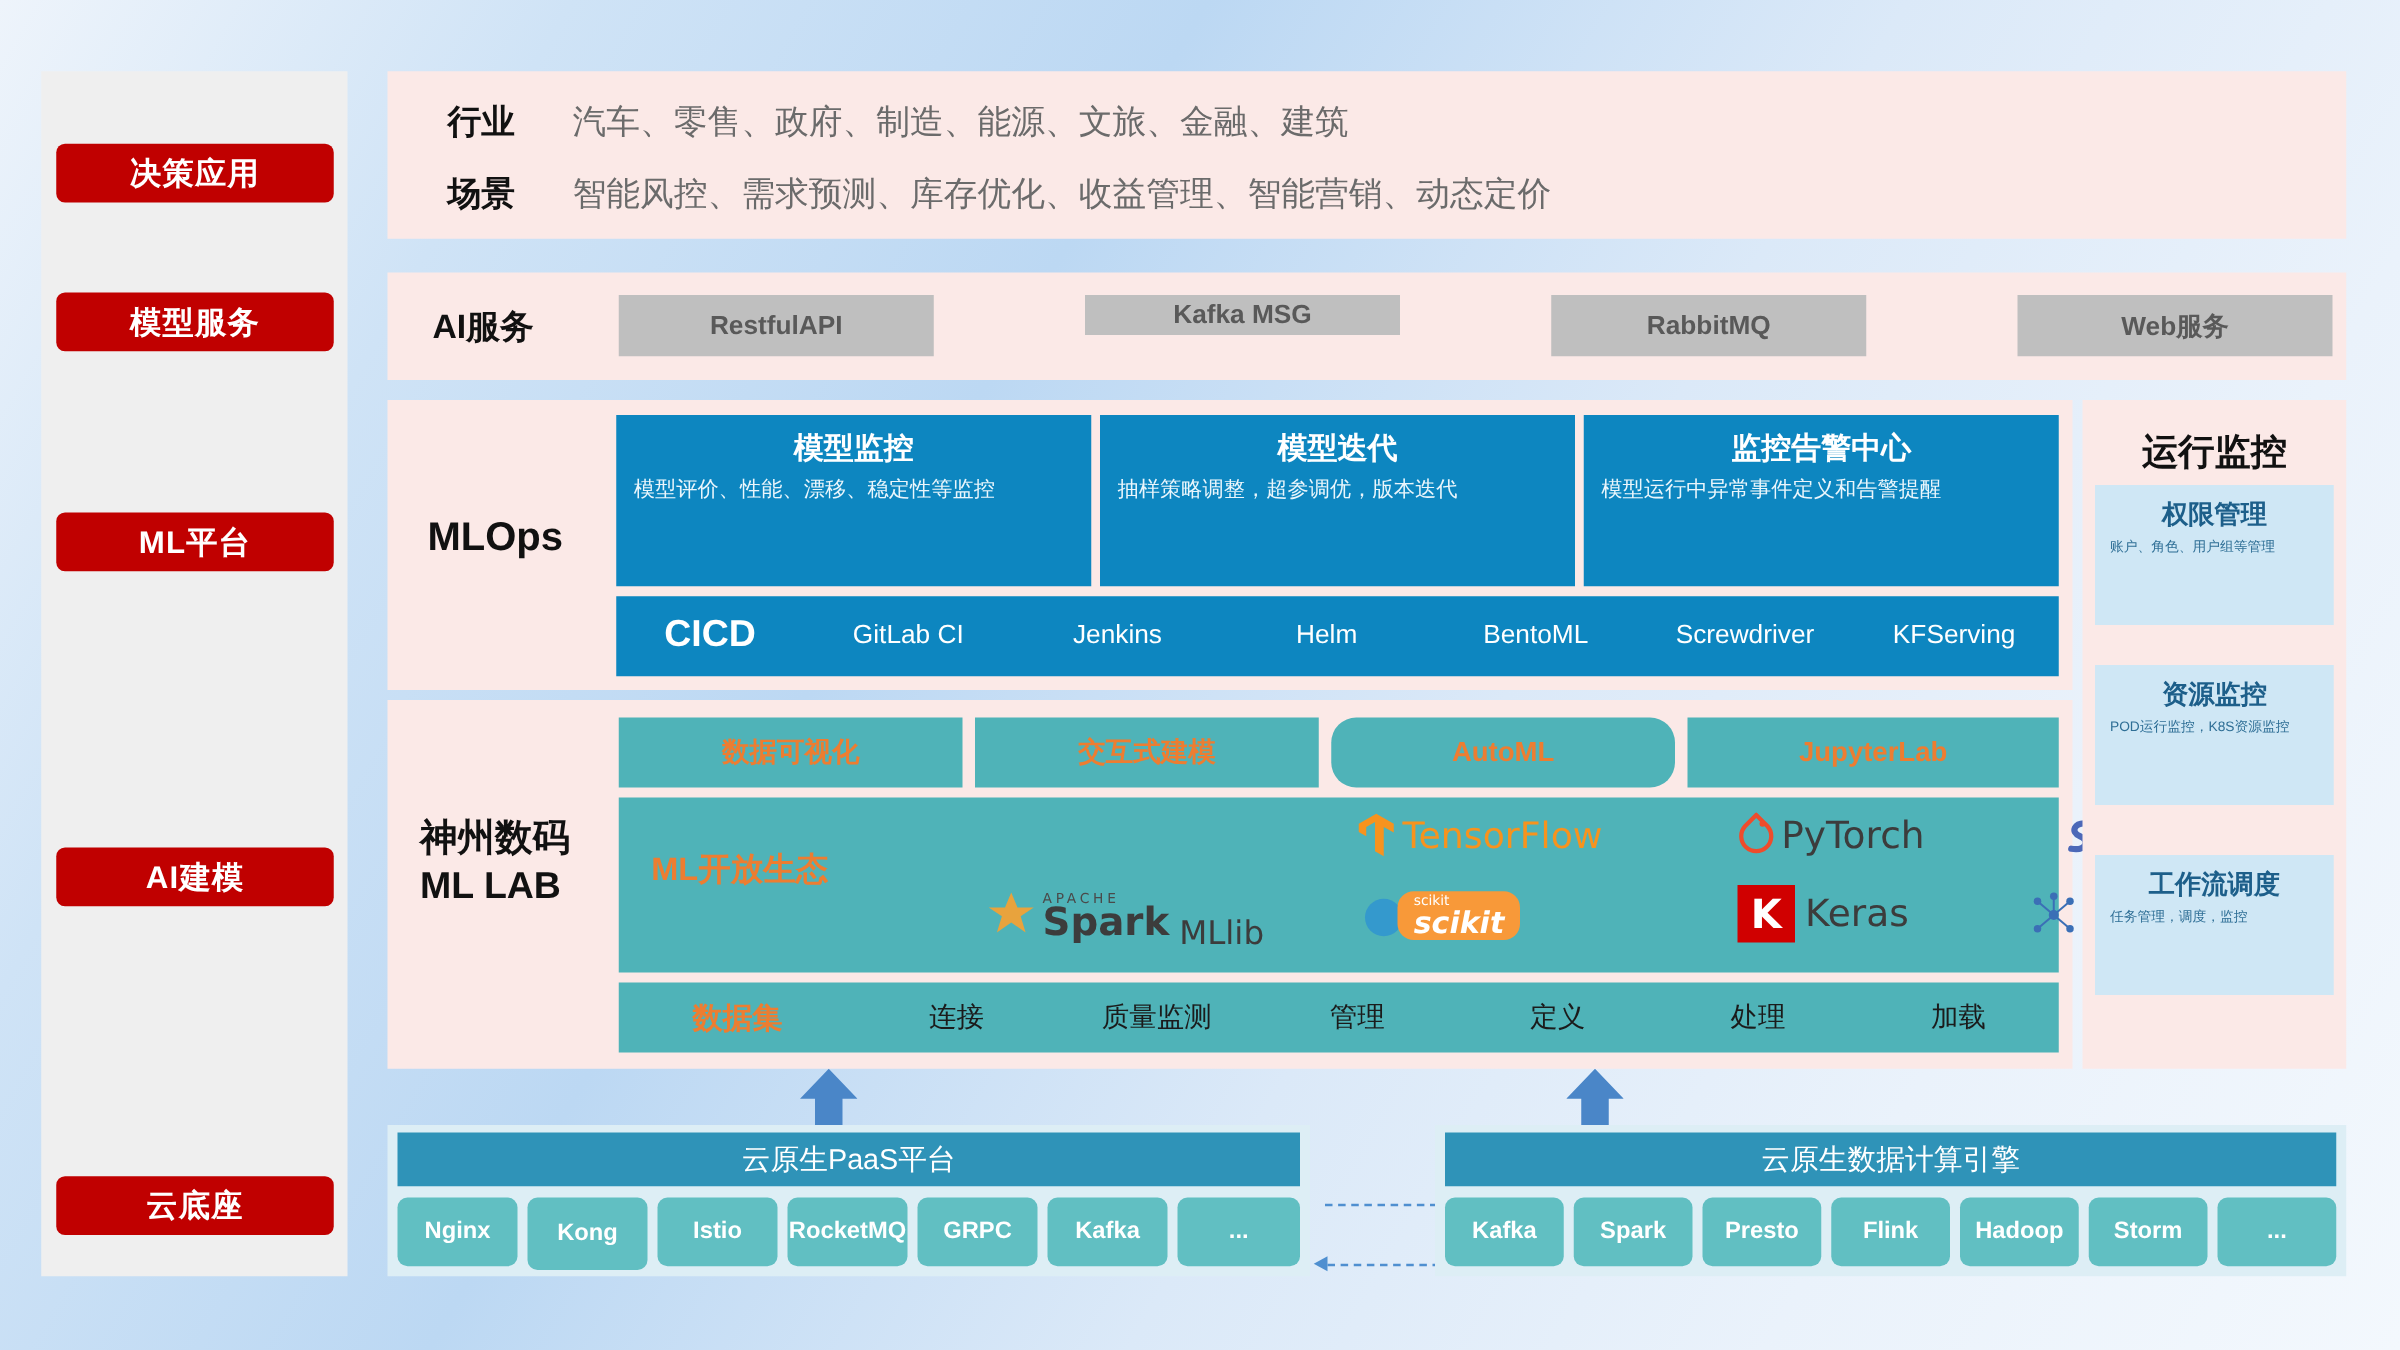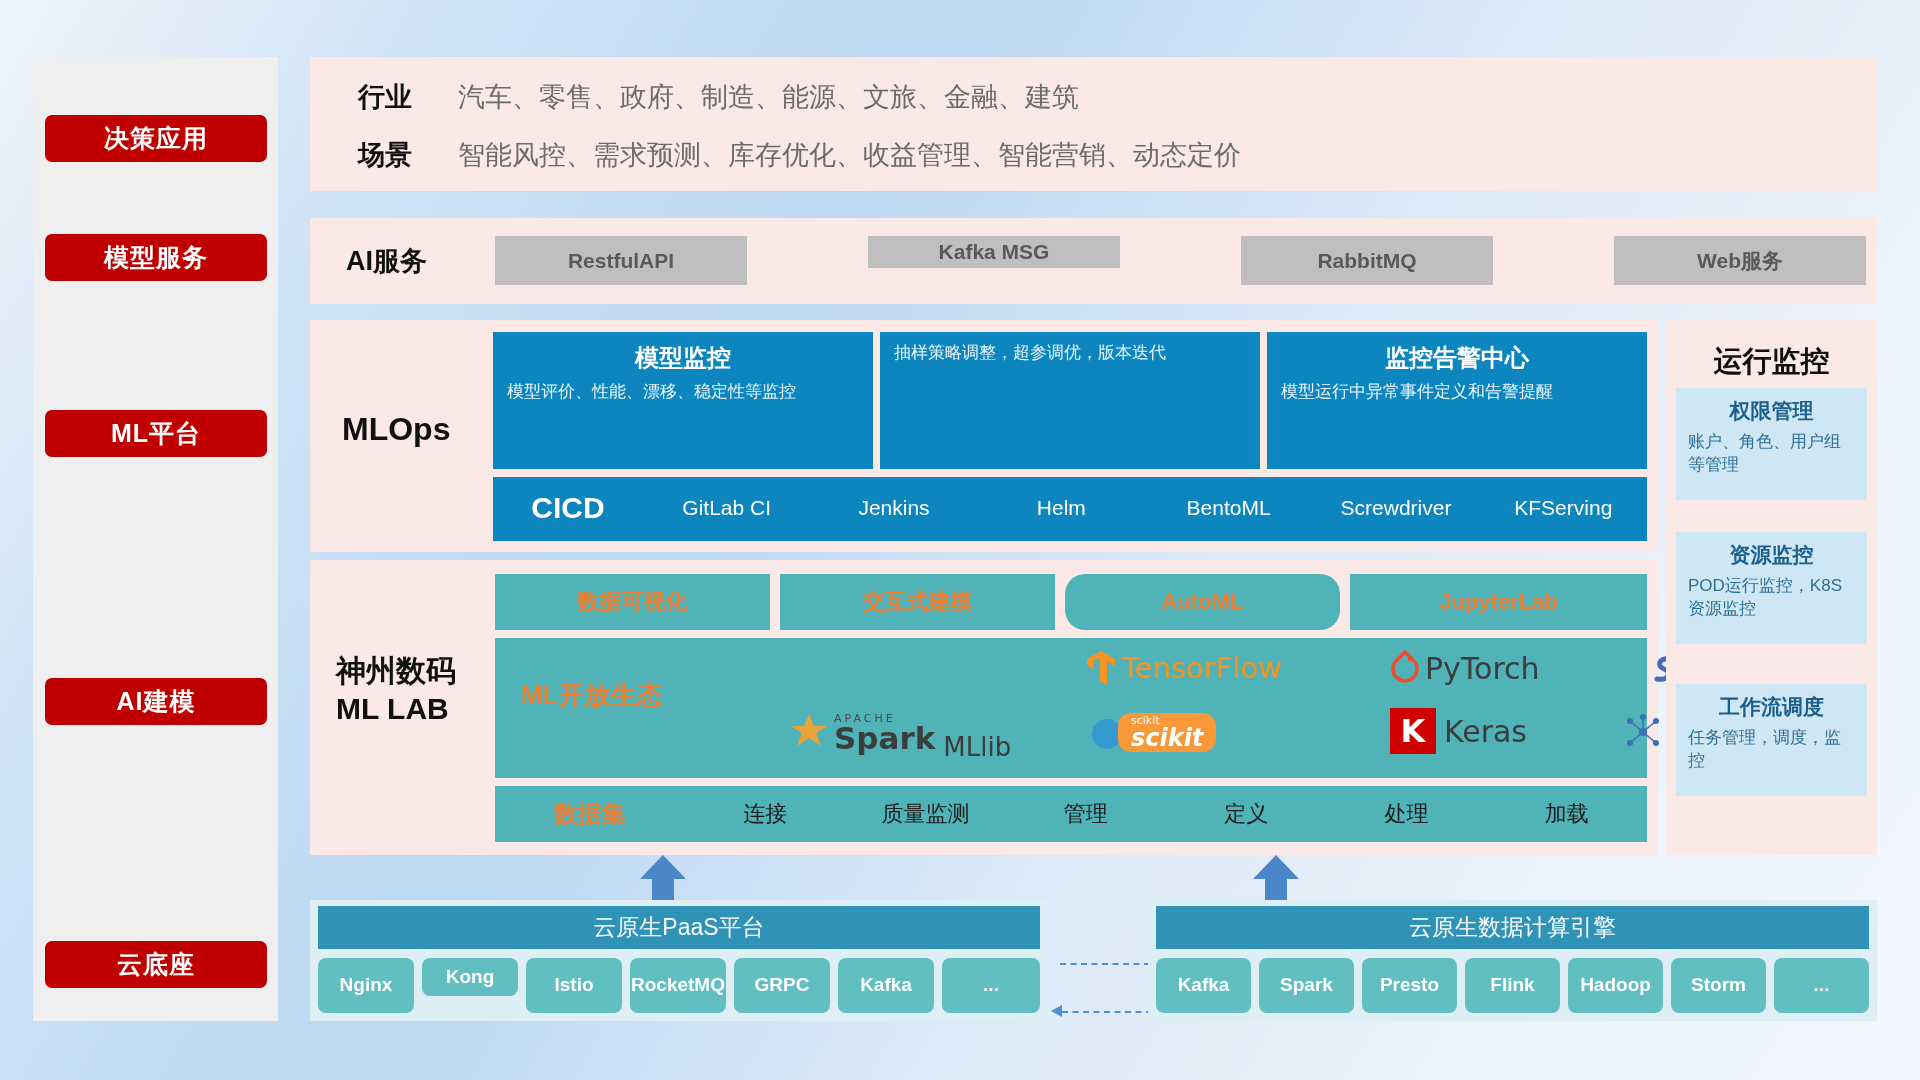--- a/index.html
+++ b/index.html
@@ -80,21 +80,21 @@
     position:absolute;background:#fbe9e7;
   }
   .rp-title{
     position:absolute;font-size:29px;font-weight:bold;color:#111;
     width:100%;text-align:center;
   }
   .rp-card{
     position:absolute;background:#cfe7f5;box-sizing:border-box;padding:9px 12px;
   }
   .rp-card .t{font-size:21px;font-weight:bold;color:#1d5f8a;text-align:center;margin-bottom:6px;}
-  .rp-card .d{font-size:17px;color:#2f6f96;line-height:1.35;}
+  .rp-card .d{font-size:11px;color:#2f6f96;line-height:1.35;}
 
   
   .cb-group{position:absolute;background:#ddeef5;}
   .cb-header{
     position:absolute;background:#2f93b8;color:#fff;
     display:flex;align-items:center;justify-content:center;
     font-size:23px;
   }
   .cb-chip{
     position:absolute;background:#61bfc2;border-radius:8px;color:#fff;
@@ -138,20 +138,21 @@
   </div>
 
   <div class="band" style="left:310px;top:320px;width:1348px;height:232px;">
     <div class="row-label" style="left:32px;top:91px;font-size:32px;">MLOps</div>
 
     <div class="blue-card" style="left:183px;top:12px;width:380px;height:137px;">
       <div class="t">模型监控</div>
       <div class="d">模型评价、性能、漂移、稳定性等监控</div>
     </div>
     <div class="blue-card" style="left:570px;top:12px;width:380px;height:137px;">
+      <div class="t">模型迭代</div>
       <div class="d">抽样策略调整，超参调优，版本迭代</div>
     </div>
     <div class="blue-card" style="left:957px;top:12px;width:380px;height:137px;">
       <div class="t">监控告警中心</div>
       <div class="d">模型运行中异常事件定义和告警提醒</div>
     </div>
 
     <div class="cicd-bar" style="left:183px;top:157px;width:1154px;height:64px;">
       <div class="head">CICD</div>
       <div class="item">GitLab CI</div>
@@ -293,21 +294,21 @@
   </div>
 
   <div class="dash-line" style="left:1060px;top:963px;width:90px;"></div>
   <div class="dash-head" style="left:1148px;top:957px;border-left:11px solid #4f8fd0;border-top:6px solid transparent;border-bottom:6px solid transparent;"></div>
   <div class="dash-line" style="left:1062px;top:1011px;width:90px;"></div>
   <div class="dash-head" style="left:1051px;top:1005px;border-right:11px solid #4f8fd0;border-top:6px solid transparent;border-bottom:6px solid transparent;"></div>
 
   <div class="cb-group" style="left:310px;top:900px;width:738px;height:121px;">
     <div class="cb-header" style="left:8px;top:6px;width:722px;height:43px;">云原生PaaS平台</div>
     <div class="cb-chip" style="left:8px;top:58px;width:96px;height:55px;">Nginx</div>
-    <div class="cb-chip" style="left:112px;top:58px;width:96px;height:38px;">Kong</div>
+    <div class="cb-chip" style="left:112px;top:58px;width:96px;height:58px;">Kong</div>
     <div class="cb-chip" style="left:216px;top:58px;width:96px;height:55px;">Istio</div>
     <div class="cb-chip" style="left:320px;top:58px;width:96px;height:55px;">RocketMQ</div>
     <div class="cb-chip" style="left:424px;top:58px;width:96px;height:55px;">GRPC</div>
     <div class="cb-chip" style="left:528px;top:58px;width:96px;height:55px;">Kafka</div>
     <div class="cb-chip" style="left:632px;top:58px;width:98px;height:55px;">...</div>
   </div>
 
   <div class="cb-group" style="left:1148px;top:900px;width:729px;height:121px;">
     <div class="cb-header" style="left:8px;top:6px;width:713px;height:43px;">云原生数据计算引擎</div>
     <div class="cb-chip" style="left:8px;top:58px;width:95px;height:55px;">Kafka</div>

